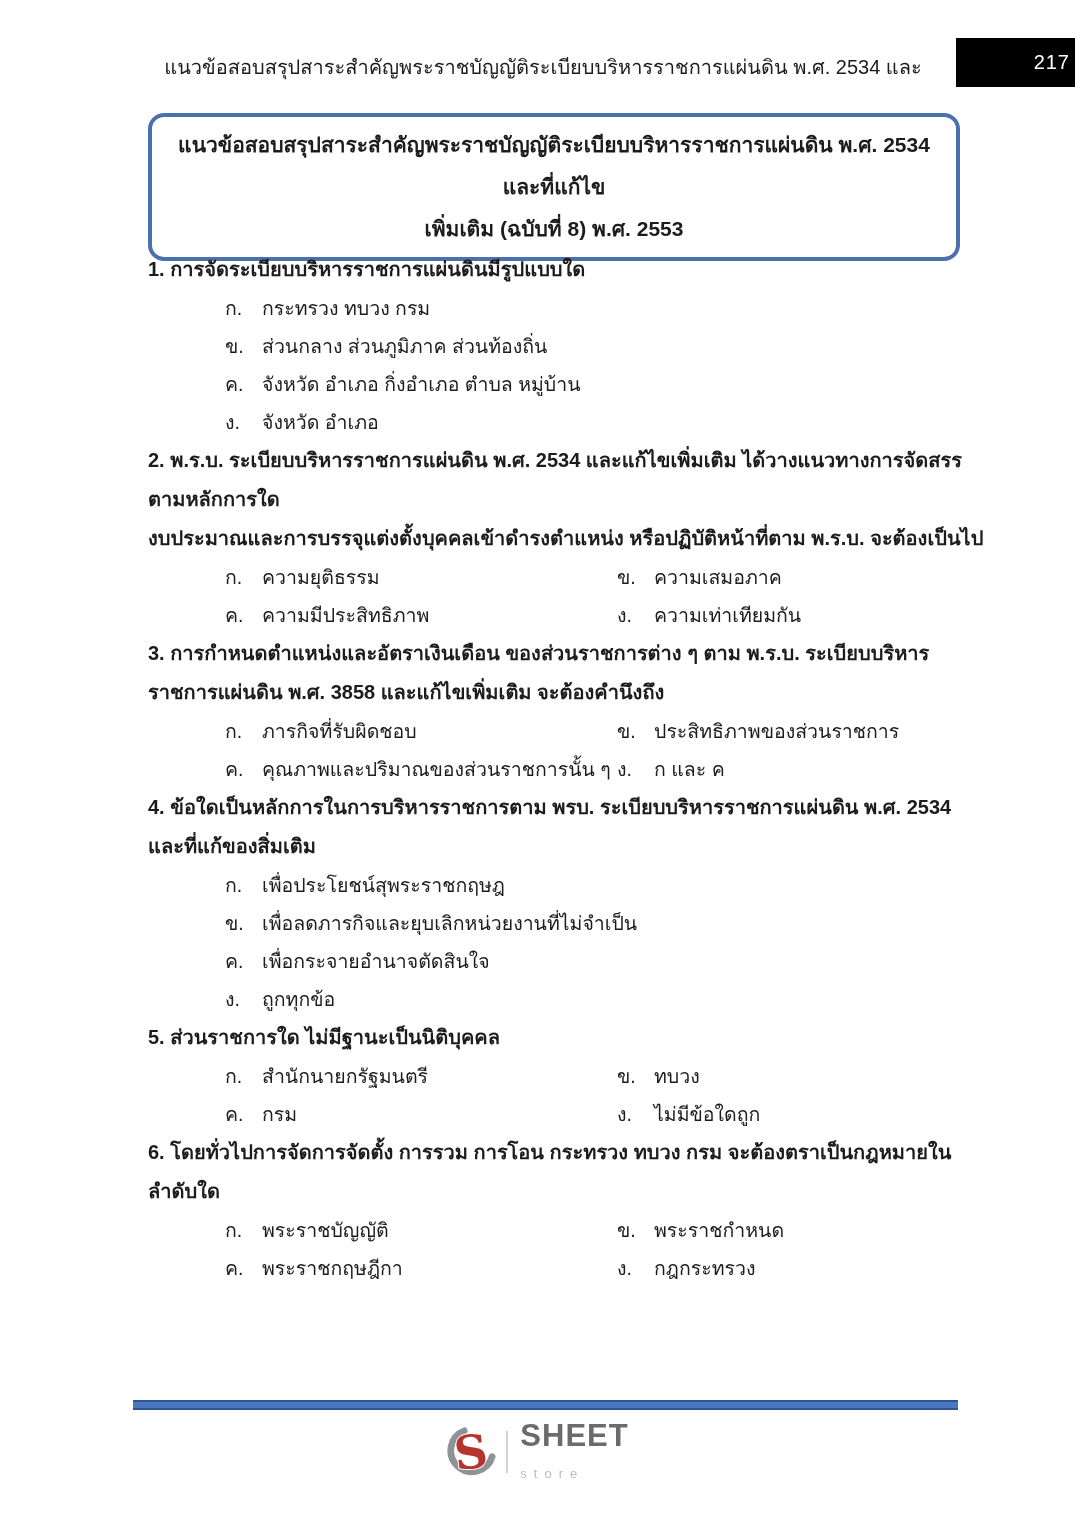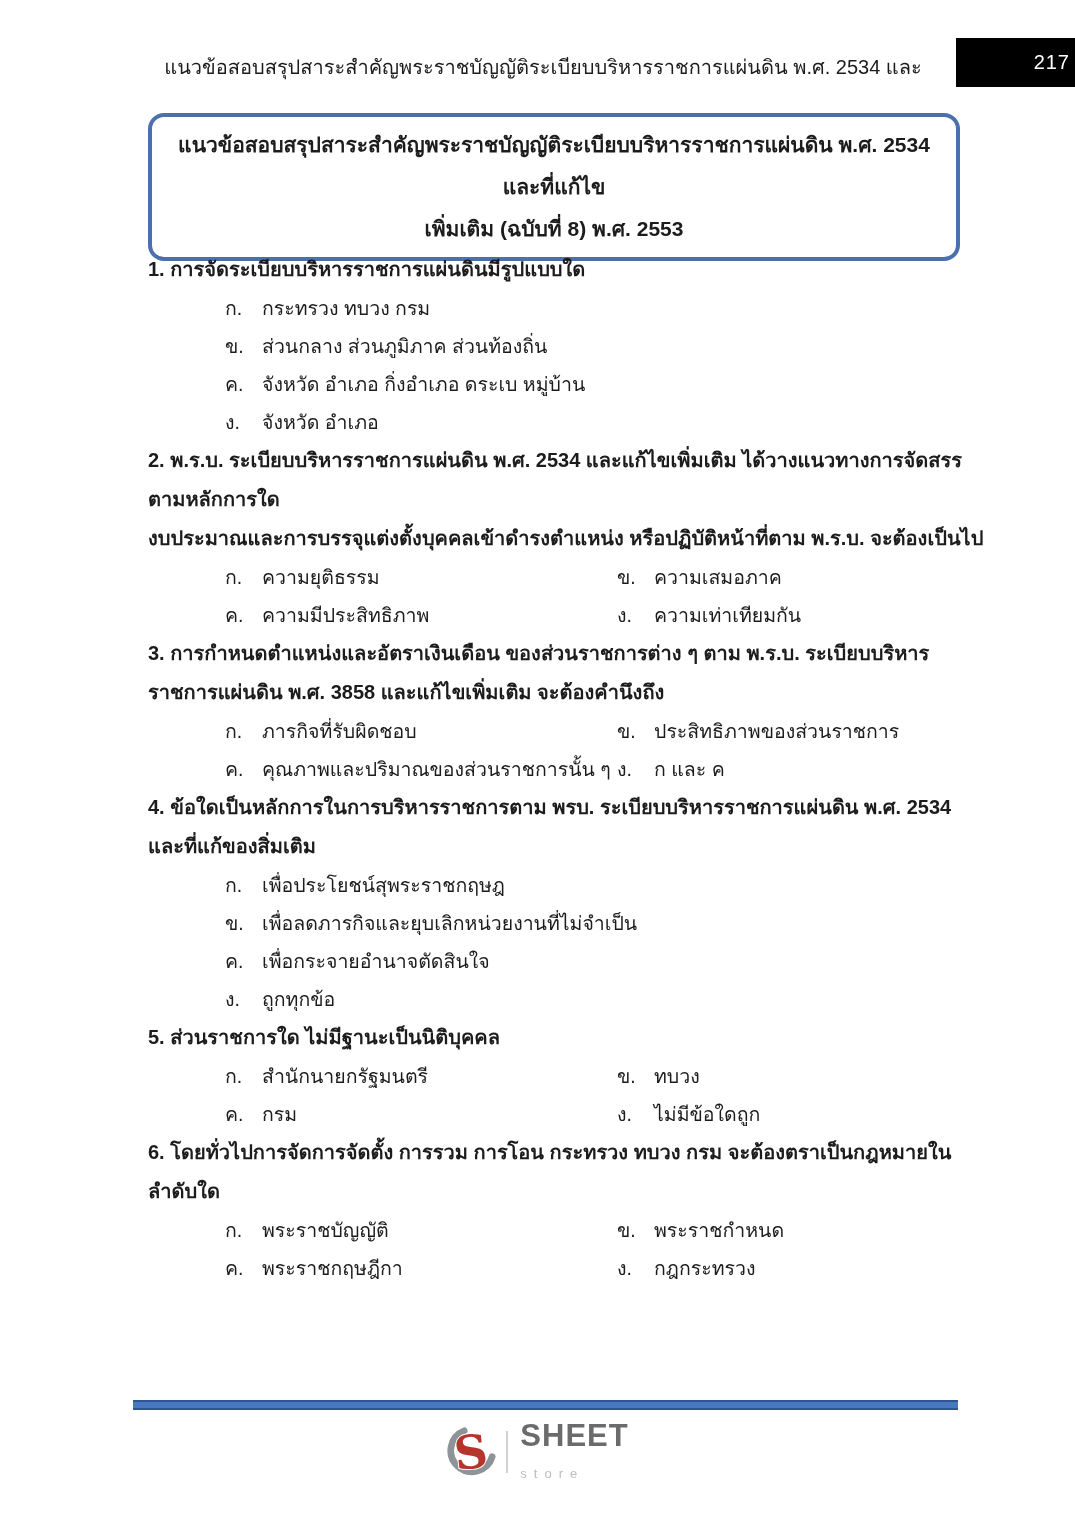--- a/index.html
+++ b/index.html
@@ -99,21 +99,21 @@
         </div>
       <div class="opt-row">
           <div class="opt">
             <span class="k">ข.</span>
             <span class="t">ส่วนกลาง ส่วนภูมิภาค ส่วนท้องถิ่น</span>
           </div>
         </div>
       <div class="opt-row">
           <div class="opt">
             <span class="k">ค.</span>
-            <span class="t">จังหวัด อำเภอ กิ่งอำเภอ ดระเบ หมู่บ้าน</span>
+            <span class="t">จังหวัด อำเภอ กิ่งอำเภอ ตำบล หมู่บ้าน</span>
           </div>
         </div>
       <div class="opt-row">
           <div class="opt">
             <span class="k">ง.</span>
             <span class="t">จังหวัด อำเภอ</span>
           </div>
         </div>
     </section>
 

